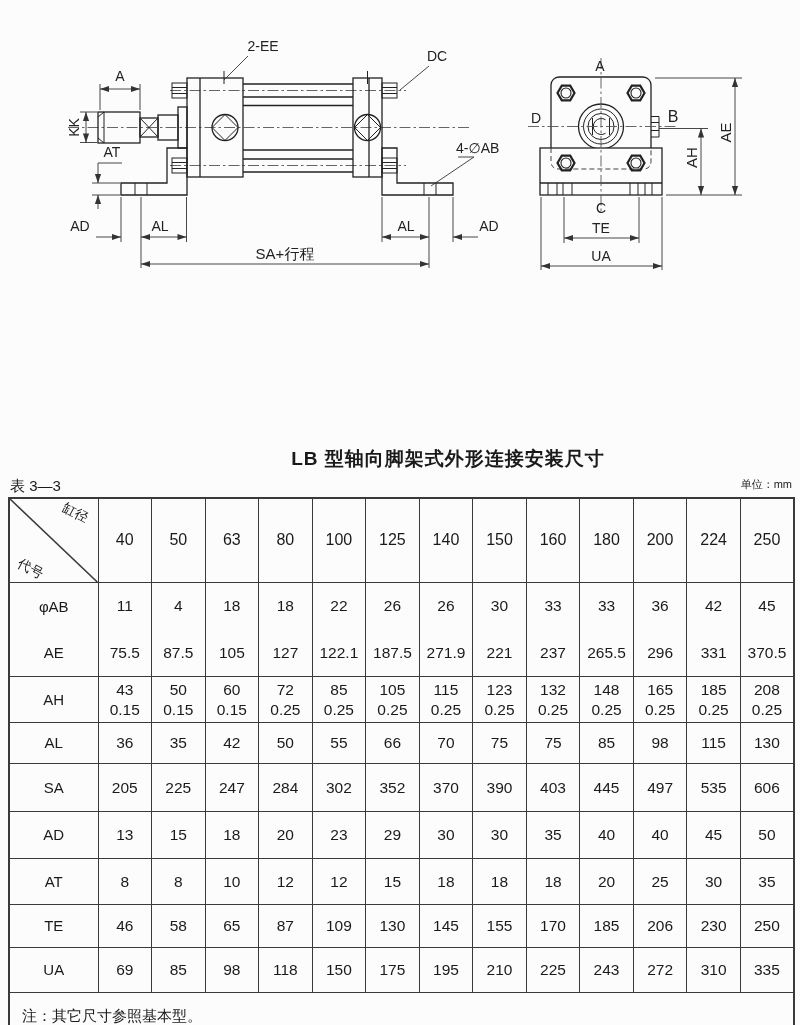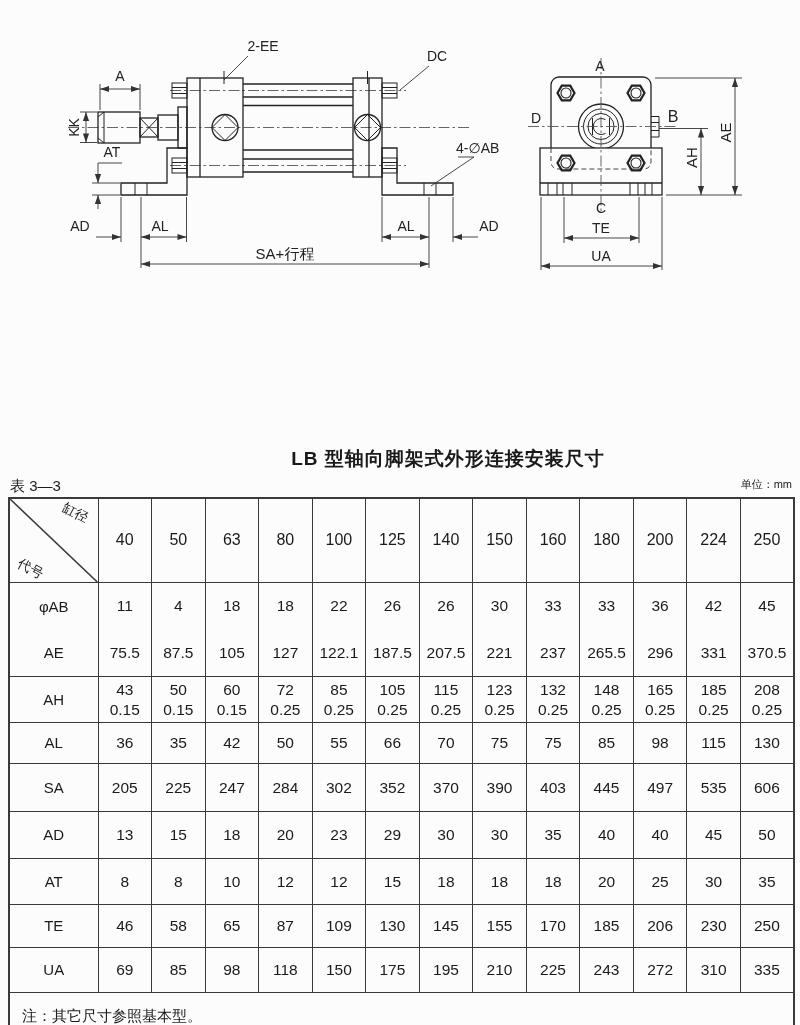--- a/index.html
+++ b/index.html
@@ -220,21 +220,21 @@
           <td>45</td>
         </tr>
         <tr style="height: 47px;">
           <td class="rowlabel">AE</td>
           <td>75.5</td>
           <td>87.5</td>
           <td>105</td>
           <td>127</td>
           <td>122.1</td>
           <td>187.5</td>
-          <td>207.5</td>
+          <td>271.9</td>
           <td>221</td>
           <td>237</td>
           <td>265.5</td>
           <td>296</td>
           <td>331</td>
           <td>370.5</td>
         </tr>
         <tr style="height: 46px;">
           <td class="rowlabel">AH</td>
           <td>43

